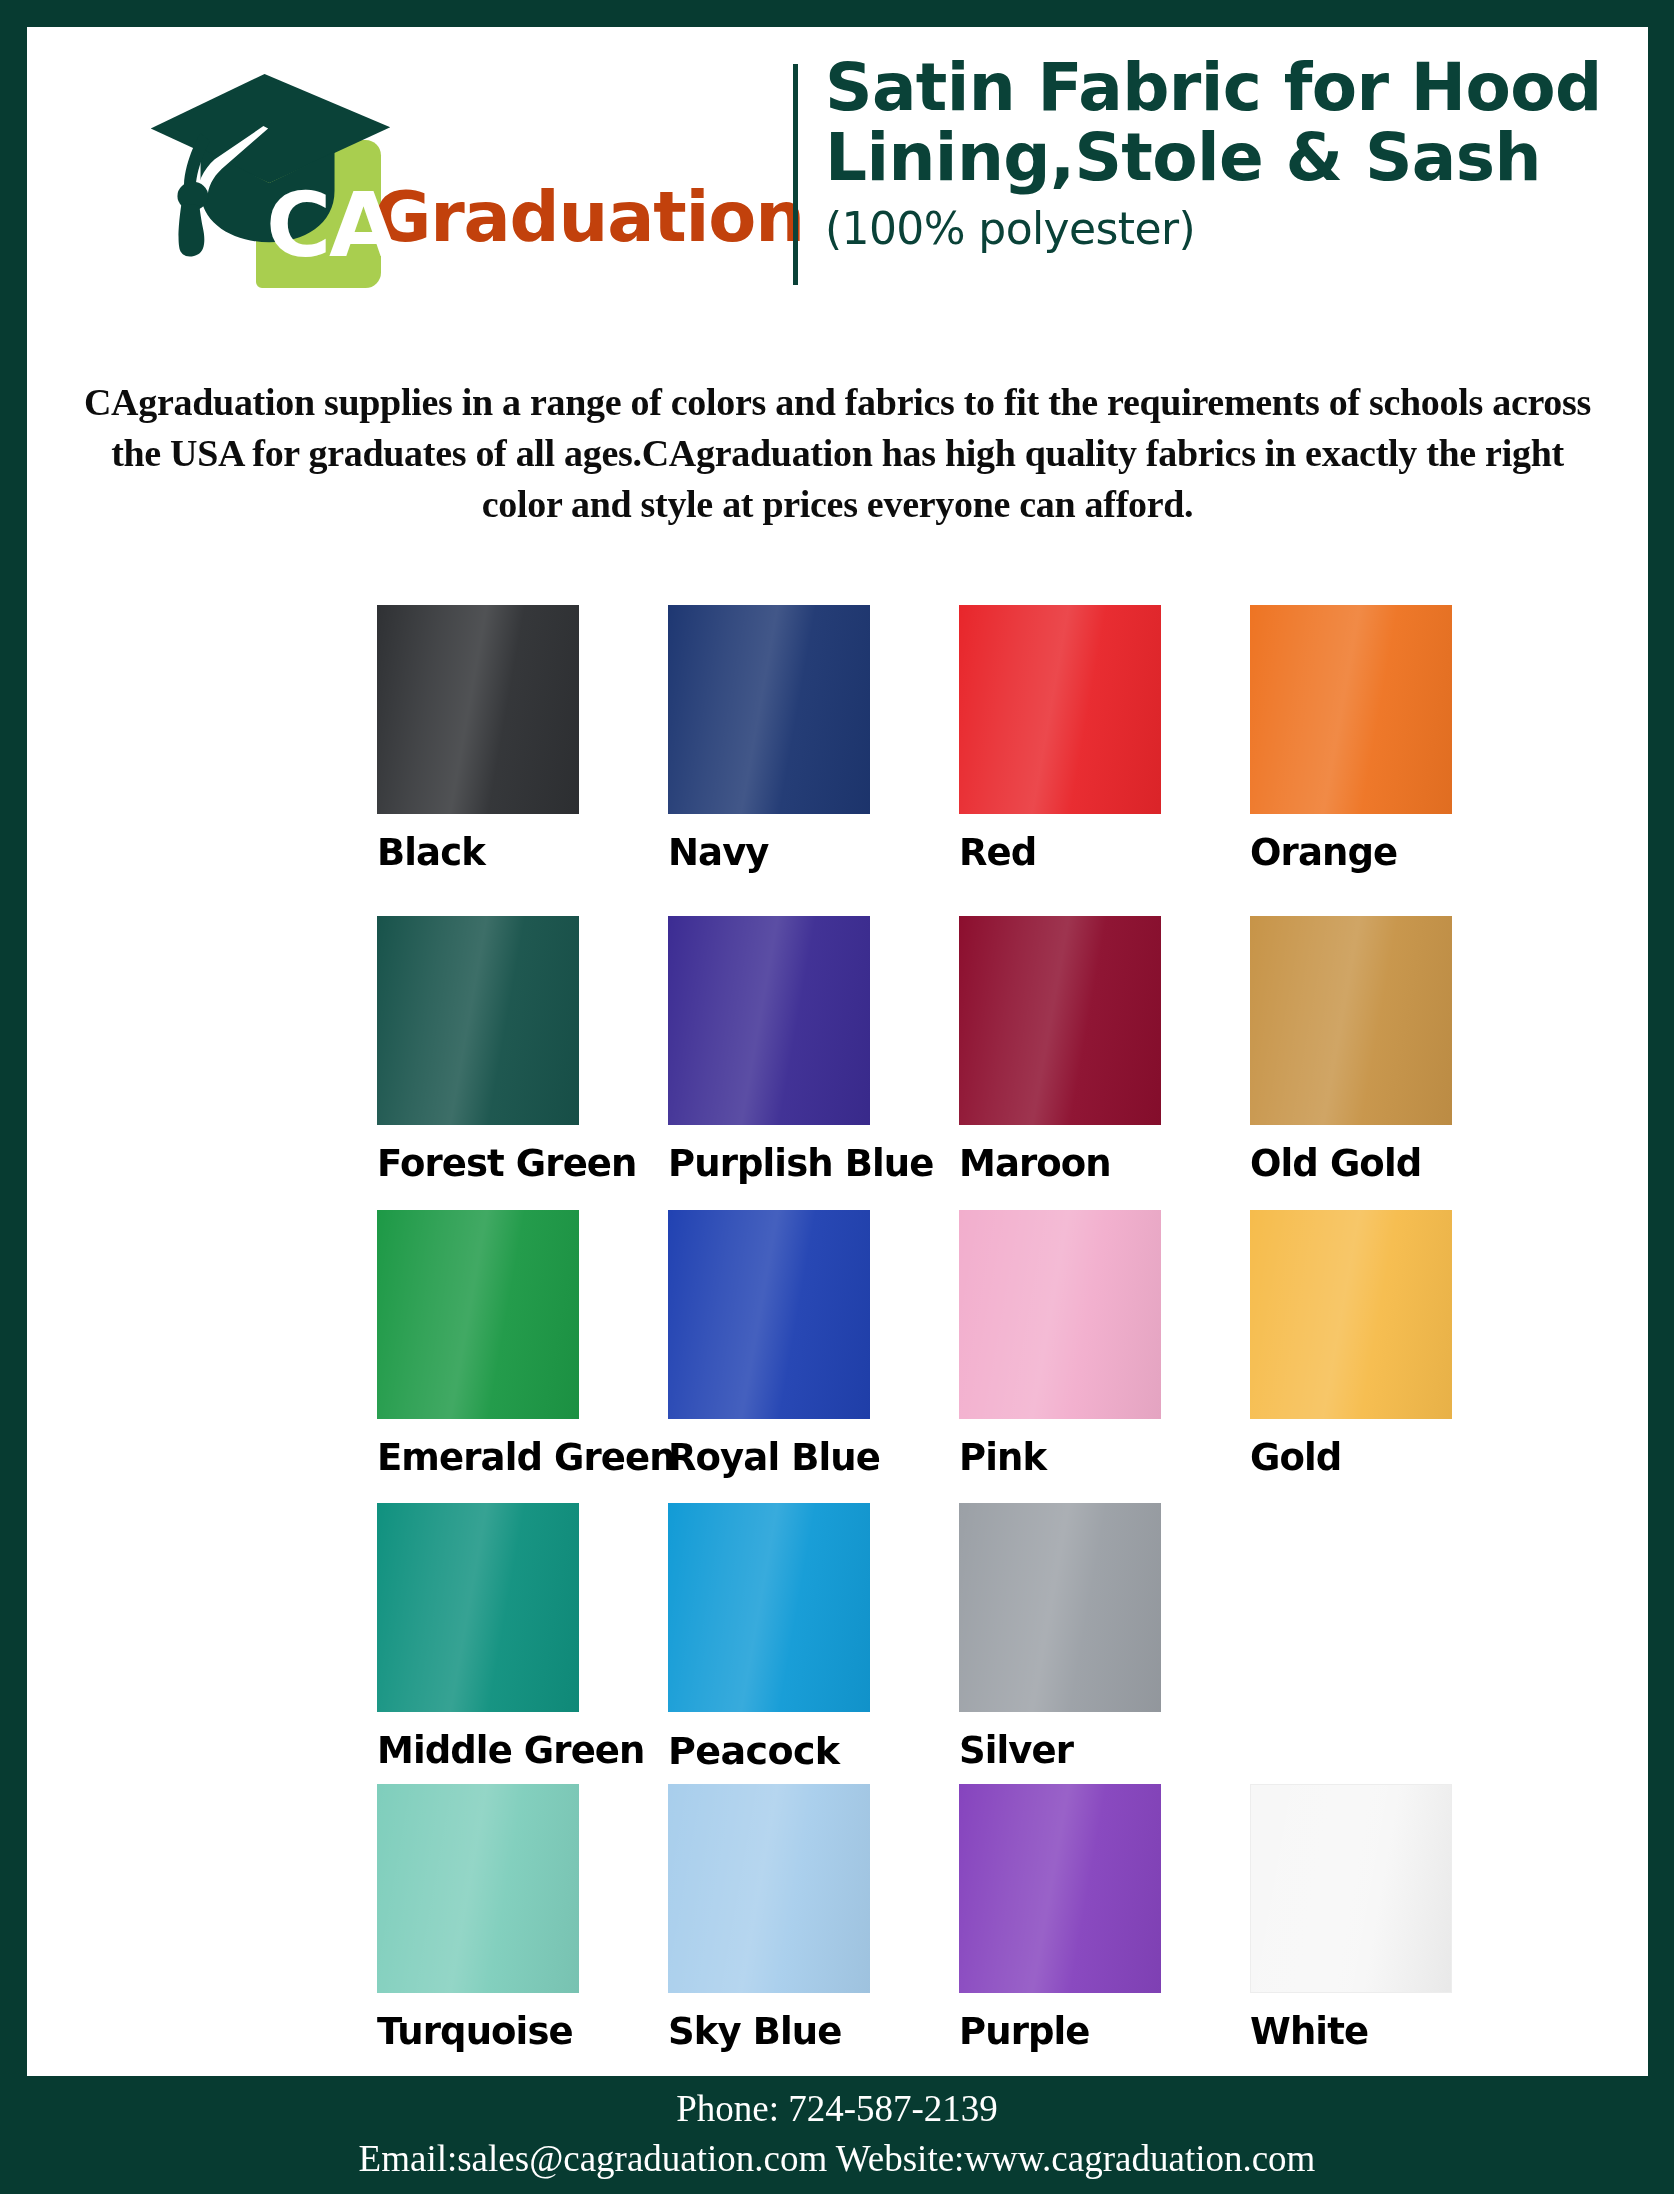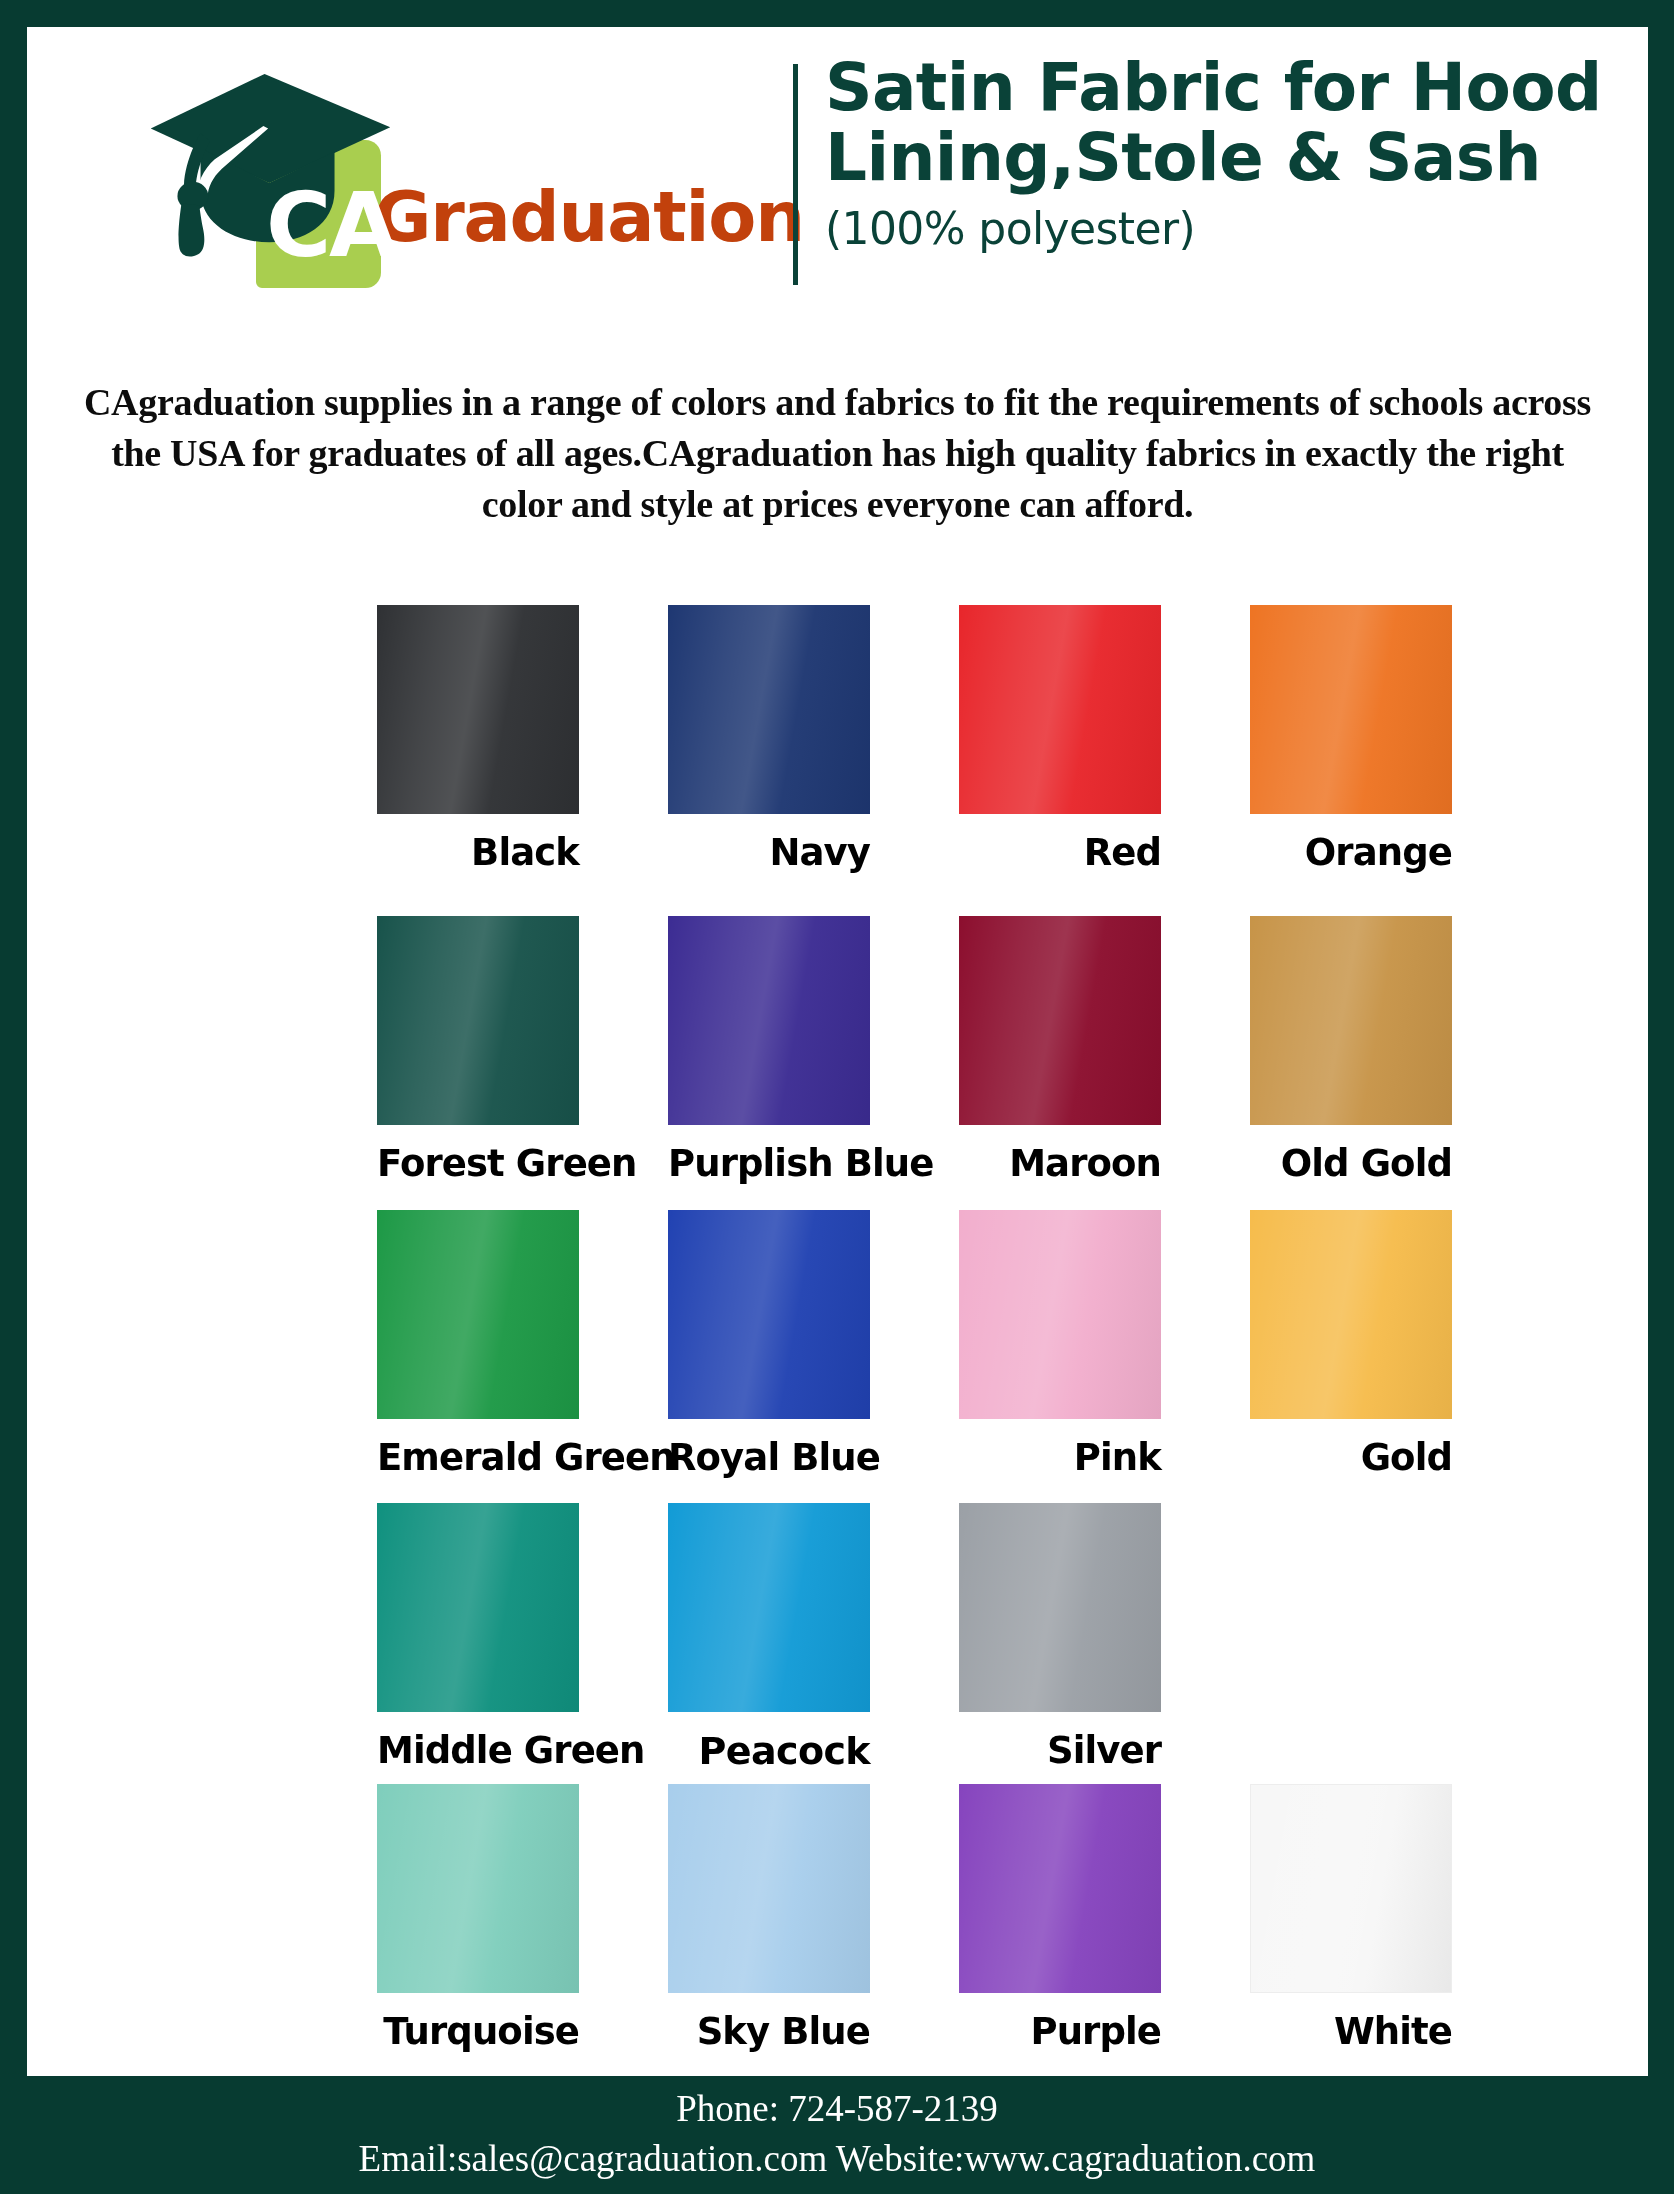--- a/index.html
+++ b/index.html
@@ -175,21 +175,21 @@
       rgba(255,255,255,0.10) 28%,
       rgba(255,255,255,0.16) 46%,
       rgba(255,255,255,0.03) 62%,
       rgba(0,0,0,0.06) 100%);
     pointer-events: none;
   }
   .swatch-chip.white-chip { border: 0.6px solid #EDEDED; }
 
   .swatch-label {
     margin-top: 18px;
-    text-align: right;
+    text-align: left;
     color: #000000;
     font-family: "DejaVu Sans", sans-serif;
     font-weight: bold;
     font-size: 37px;
     line-height: 42px;
     letter-spacing: -0.9px;
     white-space: nowrap;
   }
   .swatch-label.heavy { font-size: 38px; letter-spacing: -0.6px; }
 

